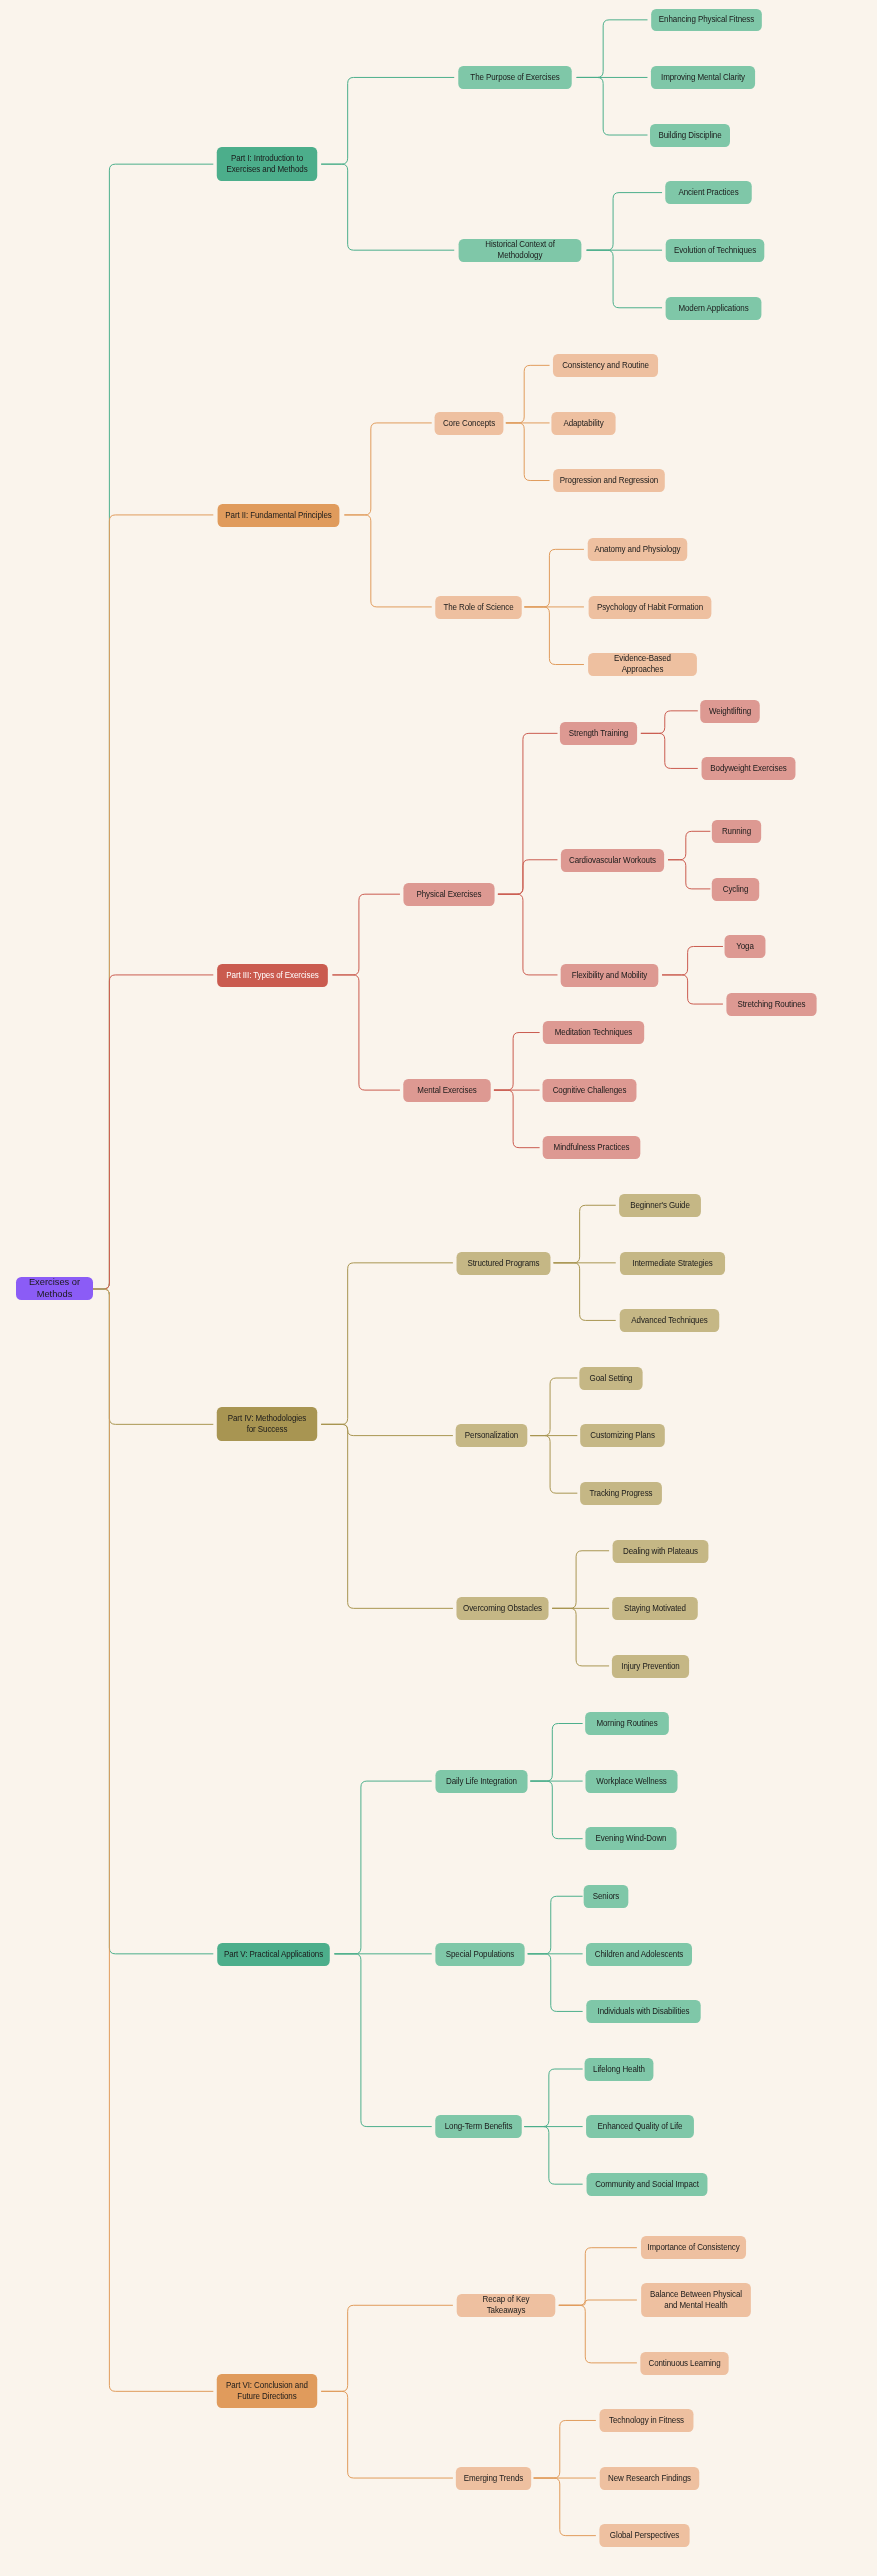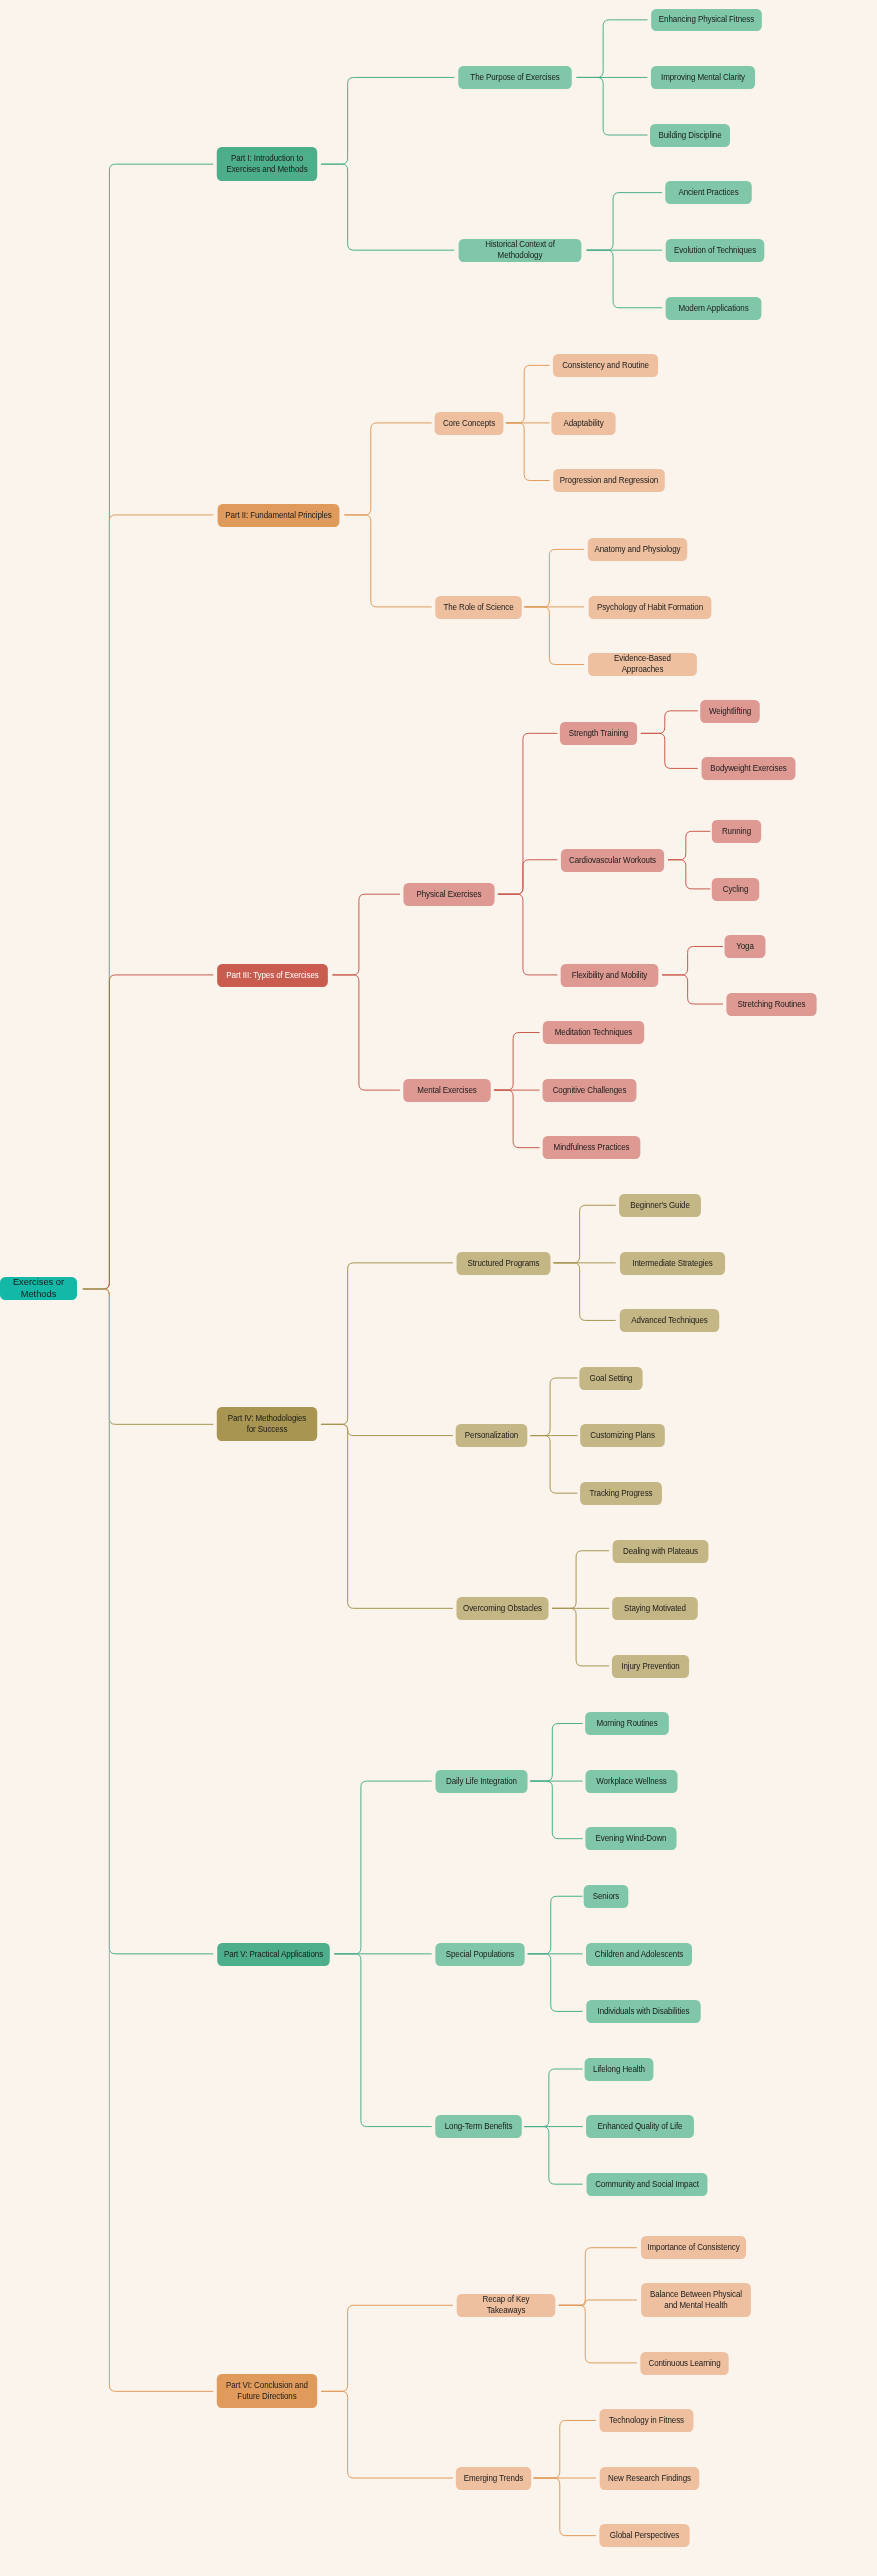--- a/index.html
+++ b/index.html
@@ -117,21 +117,21 @@
       <path d="M485,3613 L516,3613 Q525,3613 525,3604 L525,3492 Q525,3483 534,3483 L684,3483" fill="none" stroke="#e09b5c" stroke-width="1.5"></path>
       <path d="M844,3483 L875,3483 Q884,3483 884,3474 L884,3405 Q884,3396 893,3396 L962,3396" fill="none" stroke="#e09b5c" stroke-width="1.5"></path>
       <path d="M844,3483 L880,3483 Q884,3483 884,3479 L884,3479 Q884,3475 888,3475 L962,3475" fill="none" stroke="#e09b5c" stroke-width="1.5"></path>
       <path d="M844,3483 L875,3483 Q884,3483 884,3492 L884,3561 Q884,3570 893,3570 L962,3570" fill="none" stroke="#e09b5c" stroke-width="1.5"></path>
       <path d="M485,3613 L516,3613 Q525,3613 525,3622 L525,3735 Q525,3744 534,3744 L684,3744" fill="none" stroke="#e09b5c" stroke-width="1.5"></path>
       <path d="M806,3744 L836.48,3744 Q845.48,3744 845.48,3735 L845.48,3666 Q845.48,3657 854.48,3657 L900,3657" fill="none" stroke="#e09b5c" stroke-width="1.5"></path>
       <path d="M806,3744 L900,3744" fill="none" stroke="#e09b5c" stroke-width="1.5"></path>
       <path d="M806,3744 L836.48,3744 Q845.48,3744 845.48,3753 L845.48,3822 Q845.48,3831 854.48,3831 L900,3831" fill="none" stroke="#e09b5c" stroke-width="1.5"></path>
     </svg>
   <div id="nodes">
-      <div class="node root" style="left: 0; top: 1277px; width: 77px; height: 23px; background: #14b8a6;">Exercises or Methods</div>
+      <div class="node root" style="left: 16px; top: 1277px; width: 77px; height: 23px; background: #8b5cf6;">Exercises or Methods</div>
       <div class="node lvl1" style="left: 213px; top: 147px; width: 108px; height: 34px; background: rgb(76, 174, 139);">Part I: Introduction to Exercises and Methods</div>
       <div class="node lvl2" style="left: 454px; top: 66px; width: 122px; height: 22.5px; background: rgb(127, 199, 168);">The Purpose of Exercises</div>
       <div class="node lvl3" style="left: 647px; top: 8.6px; width: 119px; height: 22.5px; background: rgb(127, 199, 168);">Enhancing Physical Fitness</div>
       <div class="node lvl3" style="left: 647px; top: 66px; width: 112px; height: 22.5px; background: rgb(127, 199, 168);">Improving Mental Clarity</div>
       <div class="node lvl3" style="left: 647px; top: 124px; width: 86px; height: 22.5px; background: rgb(127, 199, 168);">Building Discipline</div>
       <div class="node lvl2" style="left: 454px; top: 239px; width: 132px; height: 22.5px; background: rgb(127, 199, 168);">Historical Context of Methodology</div>
       <div class="node lvl3" style="left: 662px; top: 181px; width: 93px; height: 22.5px; background: rgb(127, 199, 168);">Ancient Practices</div>
       <div class="node lvl3" style="left: 662px; top: 239px; width: 106px; height: 22.5px; background: rgb(127, 199, 168);">Evolution of Techniques</div>
       <div class="node lvl3" style="left: 662px; top: 297px; width: 103px; height: 22.5px; background: rgb(127, 199, 168);">Modern Applications</div>
       <div class="node lvl1" style="left: 213px; top: 504px; width: 131px; height: 22.5px; background: rgb(224, 155, 92);">Part II: Fundamental Principles</div>

